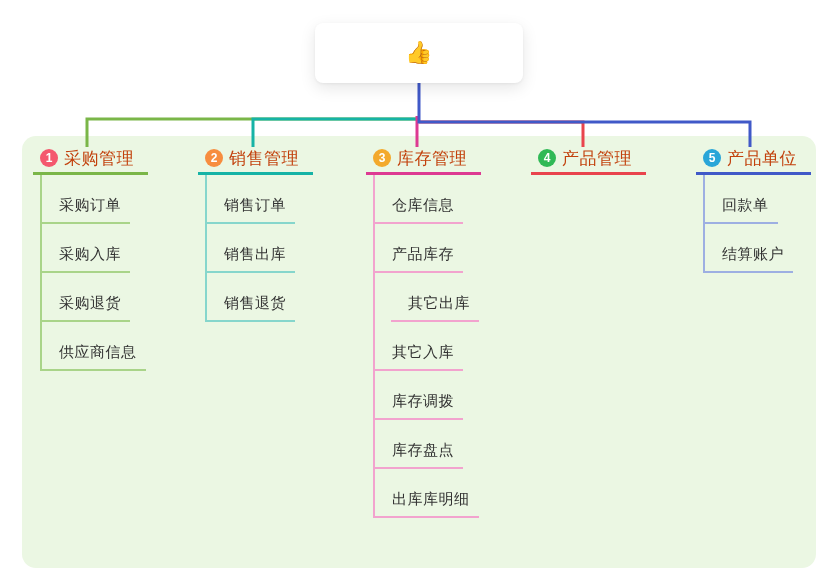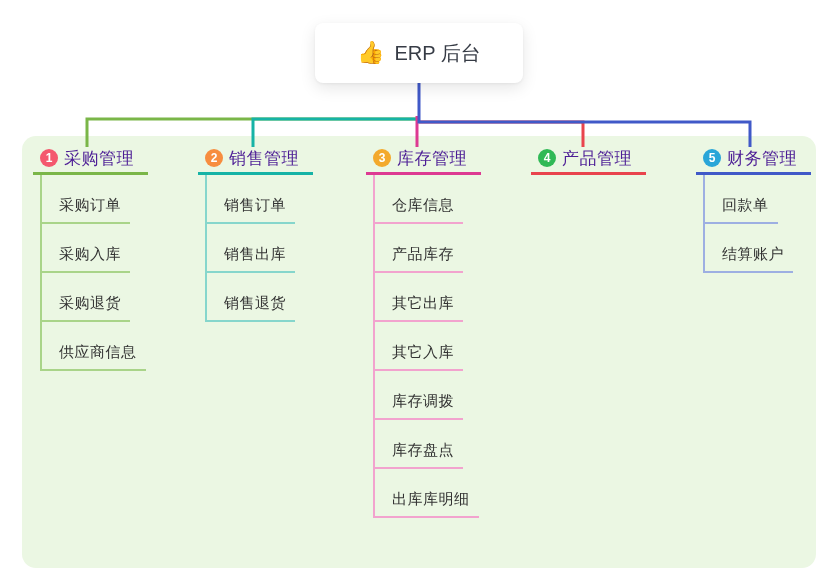--- a/index.html
+++ b/index.html
@@ -26,21 +26,21 @@
   .branch-header{
     display:flex;align-items:center;gap:6px;height:29px;
     padding:0 14px 2px 7px;border-bottom:3px solid #999;
     min-width:115px;width:max-content;box-sizing:border-box;
   }
   .badge{
     width:18px;height:18px;border-radius:50%;flex:none;
     color:#fff;font-size:12px;font-weight:bold;
     display:flex;align-items:center;justify-content:center;
   }
-  .branch-title{font-size:17px;color:#4c1d95;letter-spacing:.5px;white-space:nowrap;}
+  .branch-title{font-size:17px;color:#c2410c;letter-spacing:.5px;white-space:nowrap;}
   .children{margin-left:7px;border-left:2px solid #ccc;width:max-content;}
   .child{
     height:49px;display:flex;align-items:flex-end;
     padding:0 9px 7px 17px;border-bottom:2px solid #ccc;
     width:max-content;box-sizing:border-box;
     font-size:15px;color:#333;letter-spacing:.5px;white-space:nowrap;
     cursor:default;
   }
 </style>
 </head>
@@ -51,21 +51,20 @@
 <svg class="connectors" width="839" height="588" viewBox="0 0 839 588">
   <path d="M419 119 H87 V147" fill="none" stroke-width="3" stroke="#7ab648"></path>
   <path d="M419 119 H253 V147" fill="none" stroke-width="3" stroke="#16b3a6"></path>
   <path d="M419 122 H583 V147" fill="none" stroke-width="3" stroke="#e9444d"></path>
   <path d="M417 116 V147" fill="none" stroke-width="3" stroke="#dd3a92"></path>
   <path d="M419 83 V122 H750 V147" fill="none" stroke-width="3" stroke="#4059c8"></path>
 </svg>
 
 <div class="root-card">
   <span class="emoji">👍</span>
-  <span>ERP 后台</span>
 </div>
 
 <div id="branches">
     <div class="branch" style="left: 33px;">
       <div class="branch-header" style="border-bottom-color: rgb(122, 182, 72);">
         <span class="badge" style="background: rgb(244, 88, 110);">1</span>
         <span class="branch-title">采购管理</span>
       </div>
       <div class="children" style="border-left-color: rgb(169, 212, 137);">
         <div class="child" style="border-bottom-color: rgb(169, 212, 137);">
@@ -104,21 +103,21 @@
         <span class="badge" style="background: rgb(243, 169, 44);">3</span>
         <span class="branch-title">库存管理</span>
       </div>
       <div class="children" style="border-left-color: rgb(242, 163, 206);">
         <div class="child" style="border-bottom-color: rgb(242, 163, 206);">
           <span>仓库信息</span>
         </div>
         <div class="child" style="border-bottom-color: rgb(242, 163, 206);">
           <span>产品库存</span>
         </div>
-        <div class="child" style="border-bottom-color: rgb(242, 163, 206);">
+        <div class="child" style="border-bottom-color: rgb(242, 163, 206); margin-left: 16px;">
           <span>其它出库</span>
         </div>
         <div class="child" style="border-bottom-color: rgb(242, 163, 206);">
           <span>其它入库</span>
         </div>
         <div class="child" style="border-bottom-color: rgb(242, 163, 206); font-family: Liberation Serif, serif;">
           <span>库存调拨</span>
         </div>
         <div class="child" style="border-bottom-color: rgb(242, 163, 206);">
           <span>库存盘点</span>
@@ -130,21 +129,21 @@
     </div>
     <div class="branch" style="left: 531px;">
       <div class="branch-header" style="border-bottom-color: rgb(233, 68, 77);">
         <span class="badge" style="background: rgb(48, 185, 86);">4</span>
         <span class="branch-title">产品管理</span>
       </div>
     </div>
     <div class="branch" style="left: 696px;">
       <div class="branch-header" style="border-bottom-color: rgb(64, 89, 200);">
         <span class="badge" style="background: rgb(41, 165, 216);">5</span>
-        <span class="branch-title">财务管理</span>
+        <span class="branch-title">产品单位</span>
       </div>
       <div class="children" style="border-left-color: rgb(157, 175, 226);">
         <div class="child" style="border-bottom-color: rgb(157, 175, 226);">
           <span>回款单</span>
         </div>
         <div class="child" style="border-bottom-color: rgb(157, 175, 226);">
           <span>结算账户</span>
         </div>
       </div>
     </div>

